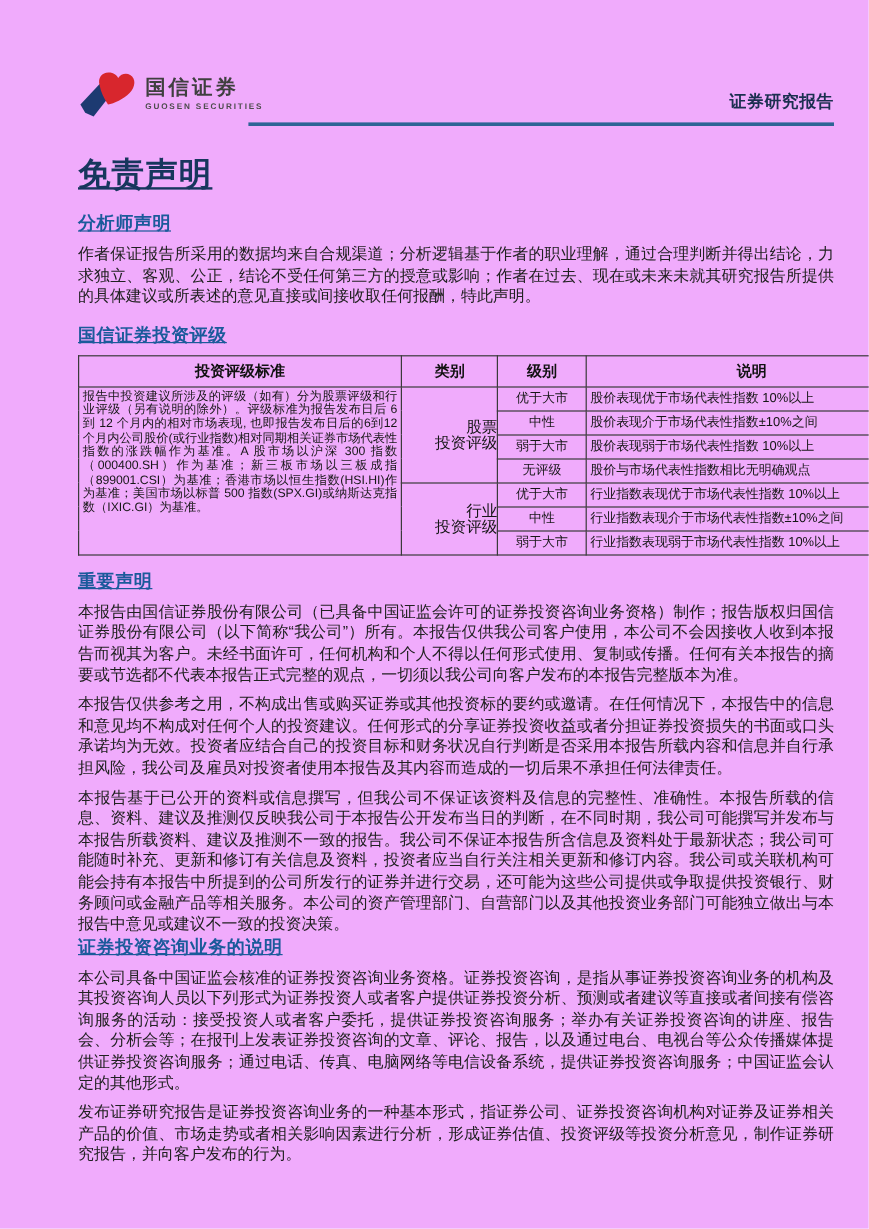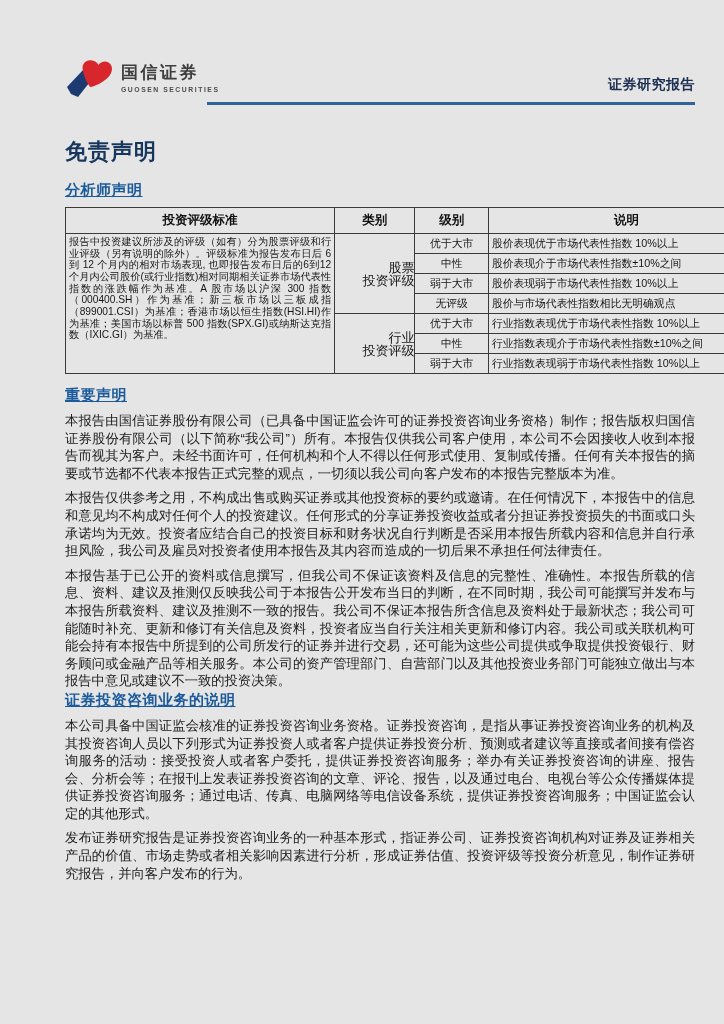--- a/index.html
+++ b/index.html
@@ -2,36 +2,36 @@
 <html><head>
 <meta charset="utf-8">
 <style>
   * { margin: 0; padding: 0; box-sizing: border-box; }
   html, body { background: #ffffff; }
   body { font-family: "Liberation Sans", "DejaVu Sans", sans-serif; color: #1f1f1f; }
   .page {
     position: relative;
     width: 724px;
     height: 1024px;
-    background: #e5e5e5;
+    background: #f0abfc;
     padding: 36px 29px 0 65px;
     overflow: hidden;
   }
   
   .header { width: 630px; }
   .header-row { display: flex; justify-content: space-between; align-items: flex-end; }
   .logo { display: flex; align-items: center; gap: 6px; }
   .logo-mark { width: 50px; height: 42px; }
   .logo-text { display: flex; flex-direction: column; line-height: 1.1; }
   .logo-cn { font-size: 17px; font-weight: bold; color: #3f3f3f; letter-spacing: 2.5px; }
   .logo-en { font-size: 6.8px; color: #4c4c4c; letter-spacing: 1.55px; margin-top: 3px; font-weight: bold; }
   .report-type { font-size: 14px; font-weight: bold; color: #1b2f50; padding-bottom: 6px; letter-spacing: 0.5px; margin-top: 40px; }
   .header-rule { height: 3px; background: #2e6496; margin-left: 142px; margin-top: 2px; }
   
-  .doc-title { margin-top: 32px; font-size: 22px; font-weight: bold; color: #17365d; letter-spacing: 1px; }
+  .doc-title { margin-top: 22px; font-size: 27px; font-weight: bold; color: #17365d; letter-spacing: 1px; text-decoration: underline; }
   .section-heading { font-size: 15px; font-weight: bold; color: #1b5a9b; letter-spacing: 0.5px; text-decoration: underline; }
   .mt-analyst { margin-top: 14px; }
   .mt-rating  { margin-top: 14px; }
   .mt-important { margin-top: 12px; }
   .mt-consulting { margin-top: 1px; }
   
   .para {
     width: 630px;
     margin-top: 7px;
     font-size: 13.3px;
@@ -89,21 +89,23 @@
         </div>
       </div>
       <div class="report-type">证券研究报告</div>
     </div>
     <div class="header-rule"></div>
   </div>
 
   <div class="doc-title">免责声明</div>
 
   <div class="section-heading mt-analyst">分析师声明</div>
+  <p class="para">作者保证报告所采用的数据均来自合规渠道；分析逻辑基于作者的职业理解，通过合理判断并得出结论，力求独立、客观、公正，结论不受任何第三方的授意或影响；作者在过去、现在或未来未就其研究报告所提供的具体建议或所表述的意见直接或间接收取任何报酬，特此声明。</p>
 
+  <div class="section-heading mt-rating">国信证券投资评级</div>
   <table class="rating-table">
     <colgroup>
       <col class="col-criteria">
         <col class="col-category">
         <col class="col-level">
         <col class="col-desc">
     </colgroup>
     <thead>
       <tr>
         <th>投资评级标准</th>

